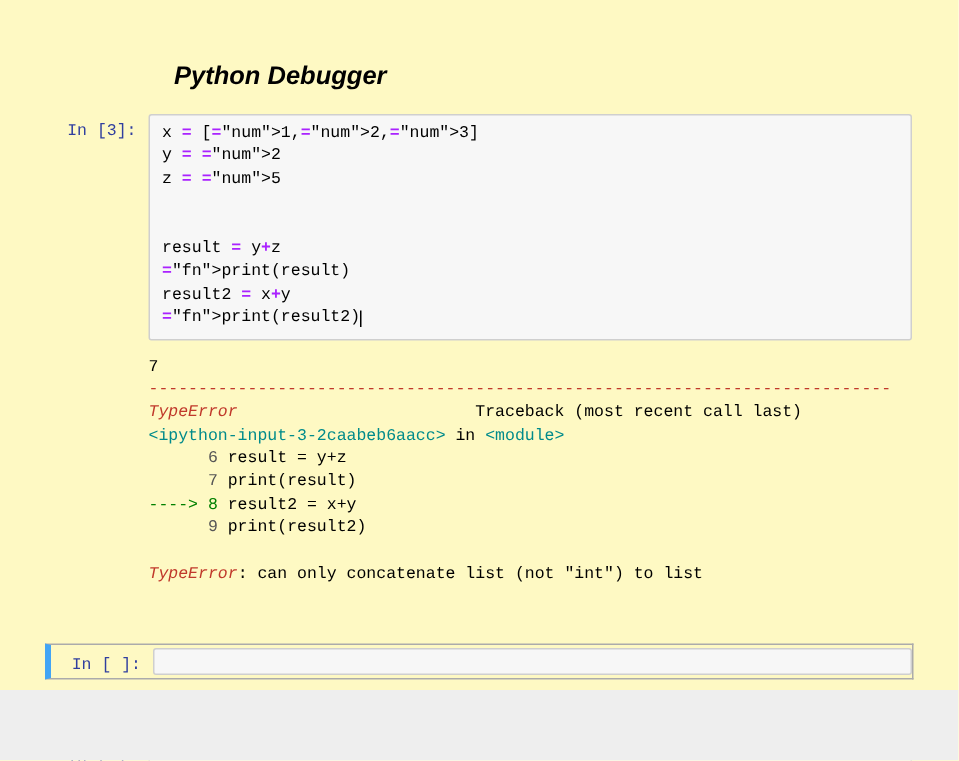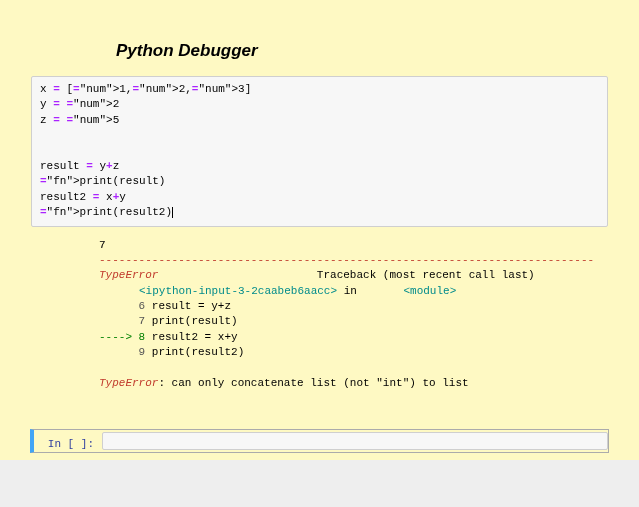--- a/index.html
+++ b/index.html
@@ -64,21 +64,21 @@
       font-size: 11px;
       line-height: 1.4;
       white-space: pre;
     }
     .empty-input {
       min-height: 18px;
     }
     .op { color: #aa22ff; font-weight: bold; }
     .err { color: #c0392b; font-style: italic; }
     .dash-line { color: #c0392b; }
-    .trace-loc { color: #008b8b; margin-left: 40px; }
+    .trace-loc { color: #008b8b; }
     .trace-arrow { color: #008000; }
     .trace-dim { color: #555; }
     .cursor {
       display: inline-block;
       width: 1px;
       height: 11px;
       background: #000;
       vertical-align: text-bottom;
     }
     .footer-gray {
@@ -93,20 +93,21 @@
 </head>
 <body>
 
 <div class="notebook-container">
 
   <div class="text-cell">
     <div class="heading">Python Debugger</div>
   </div>
 
   <div class="cell" style="margin-top:4px;">
+    <div class="prompt-container">In [3]:</div>
     <div class="input-area" id="code-area">x <span class="op">=</span> [<span class<span="" class="op">=</span>"num"&gt;1,<span class<span="" class="op">=</span>"num"&gt;2,<span class<span="" class="op">=</span>"num"&gt;3]
 y <span class="op">=</span> <span class<span="" class="op">=</span>"num"&gt;2
 z <span class="op">=</span> <span class<span="" class="op">=</span>"num"&gt;5
 
 
 result <span class="op">=</span> y<span class="op">+</span>z
 <span class<span="" class="op">=</span>"fn"&gt;print(result)
 result2 <span class="op">=</span> x<span class="op">+</span>y
 <span class<span="" class="op">=</span>"fn"&gt;print(result2)<span class="cursor"></span></div>
   </div>

